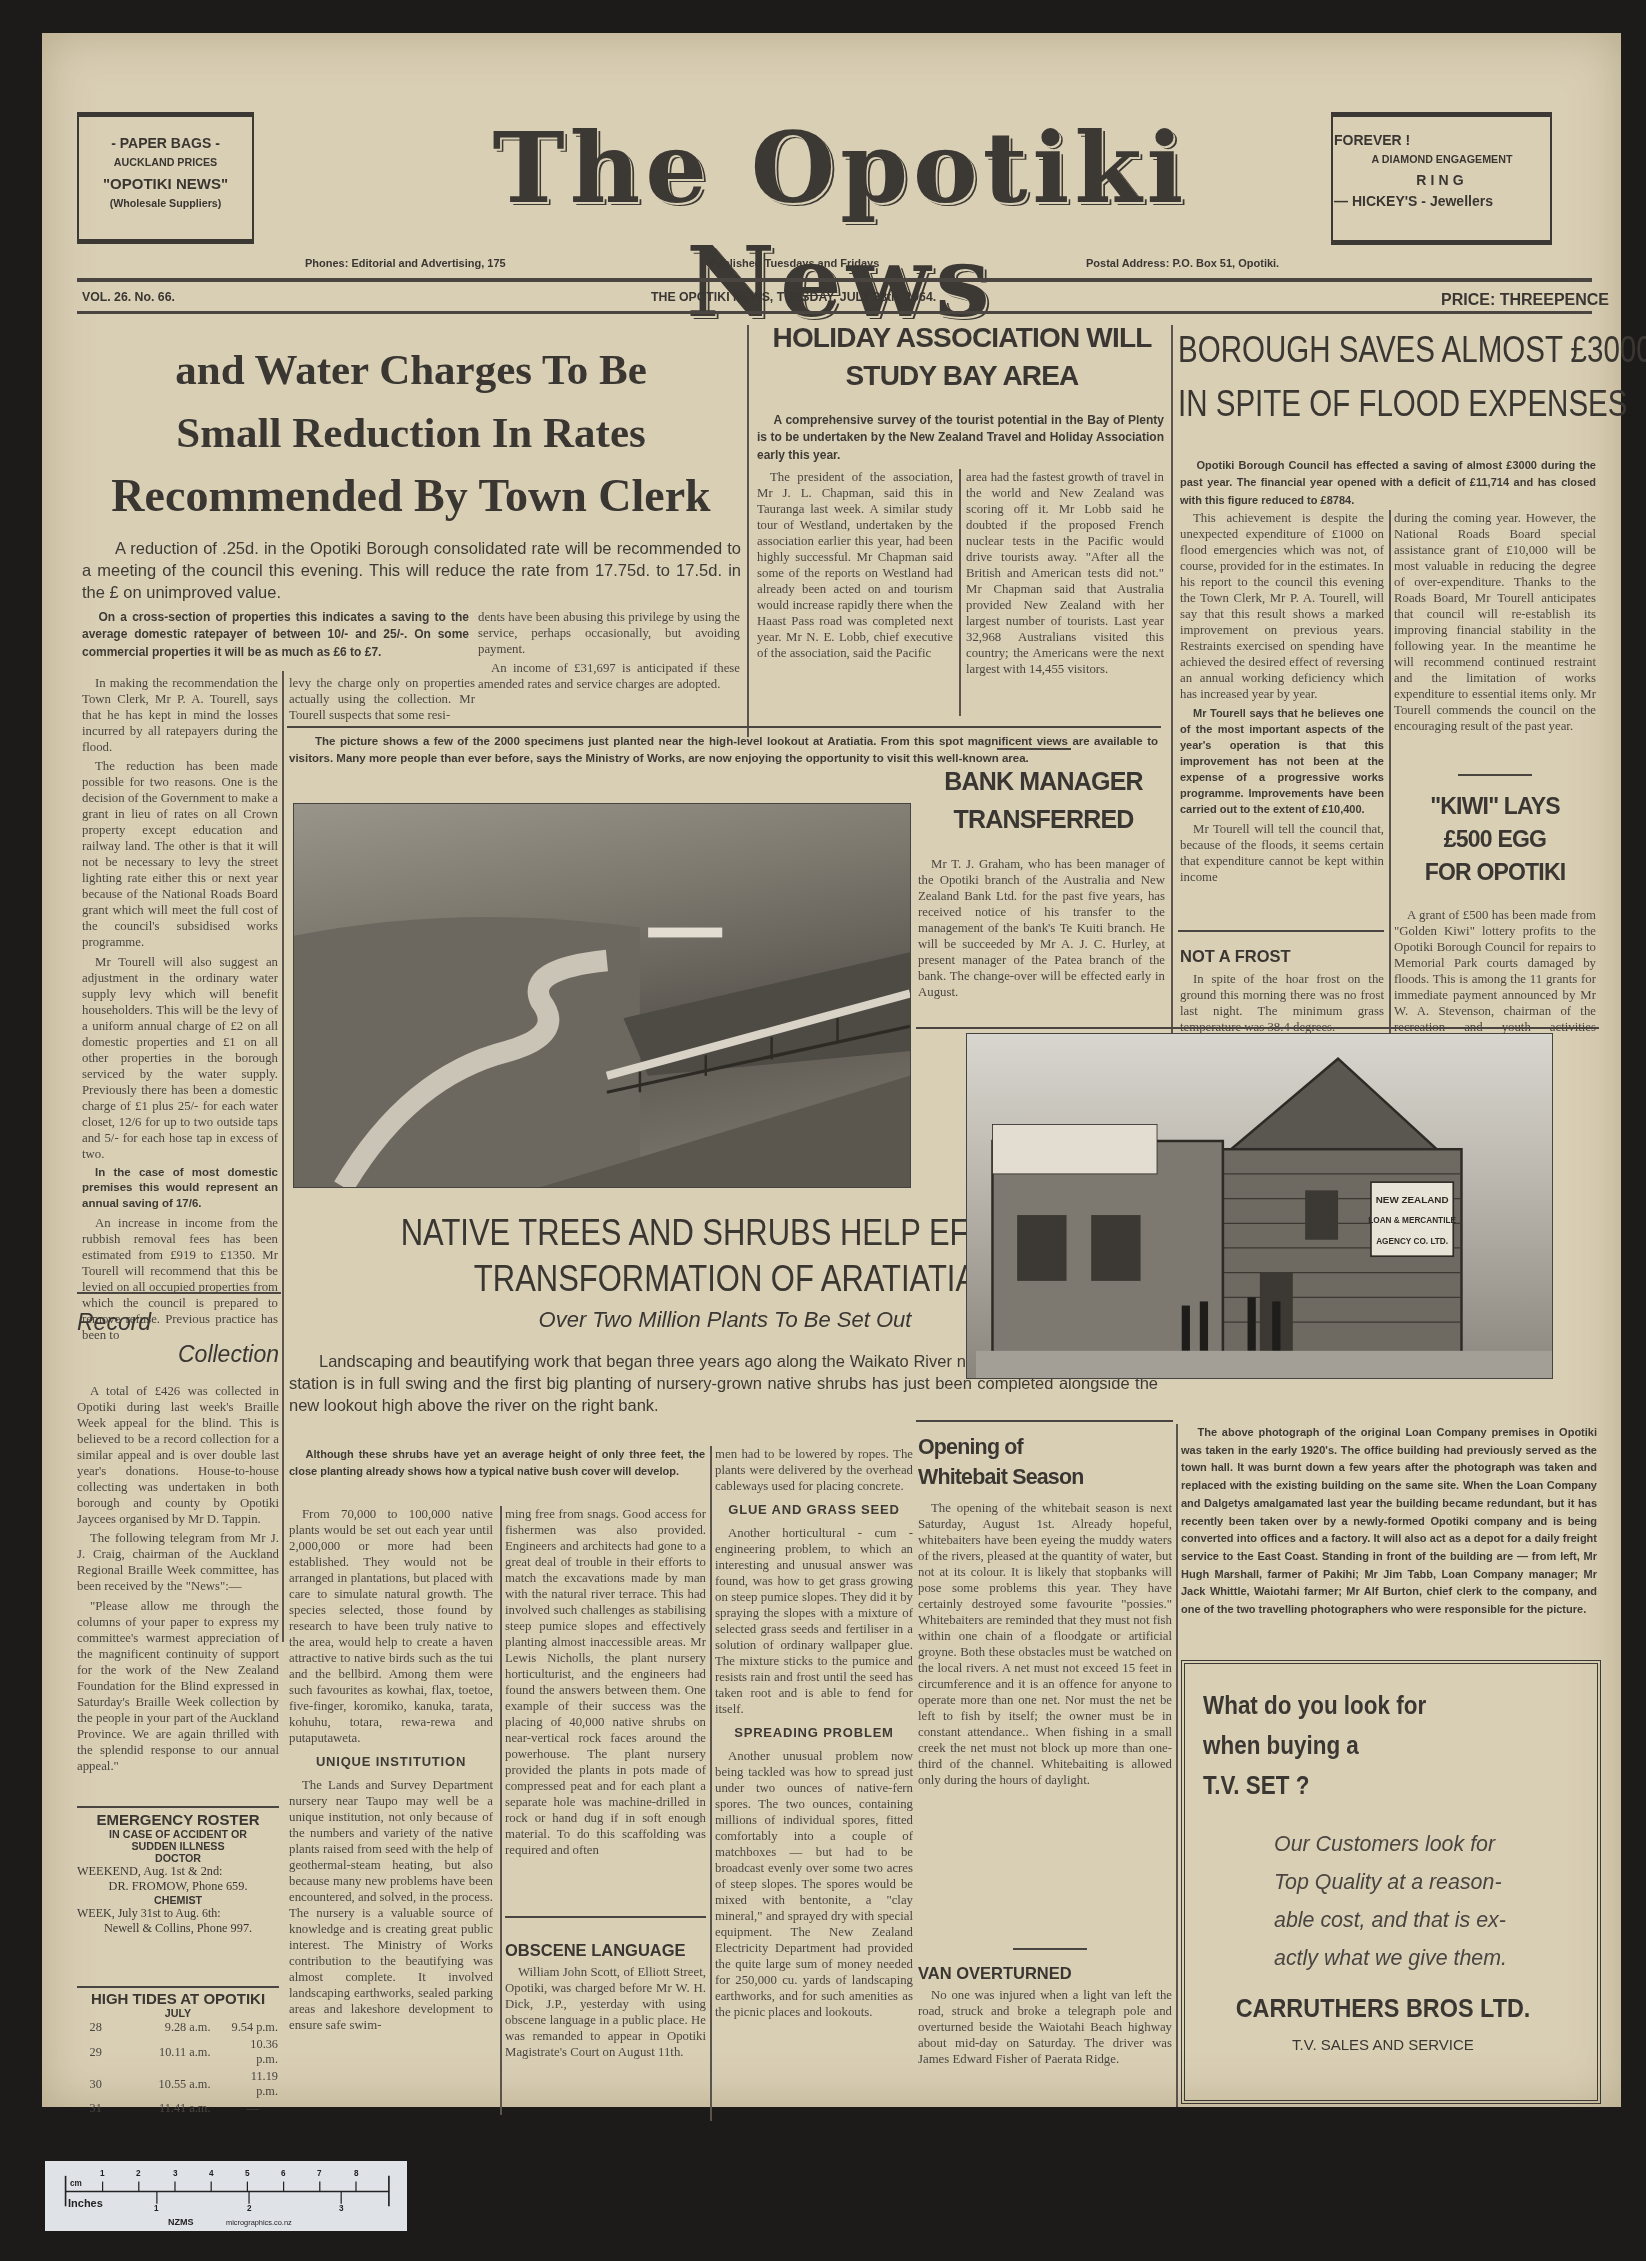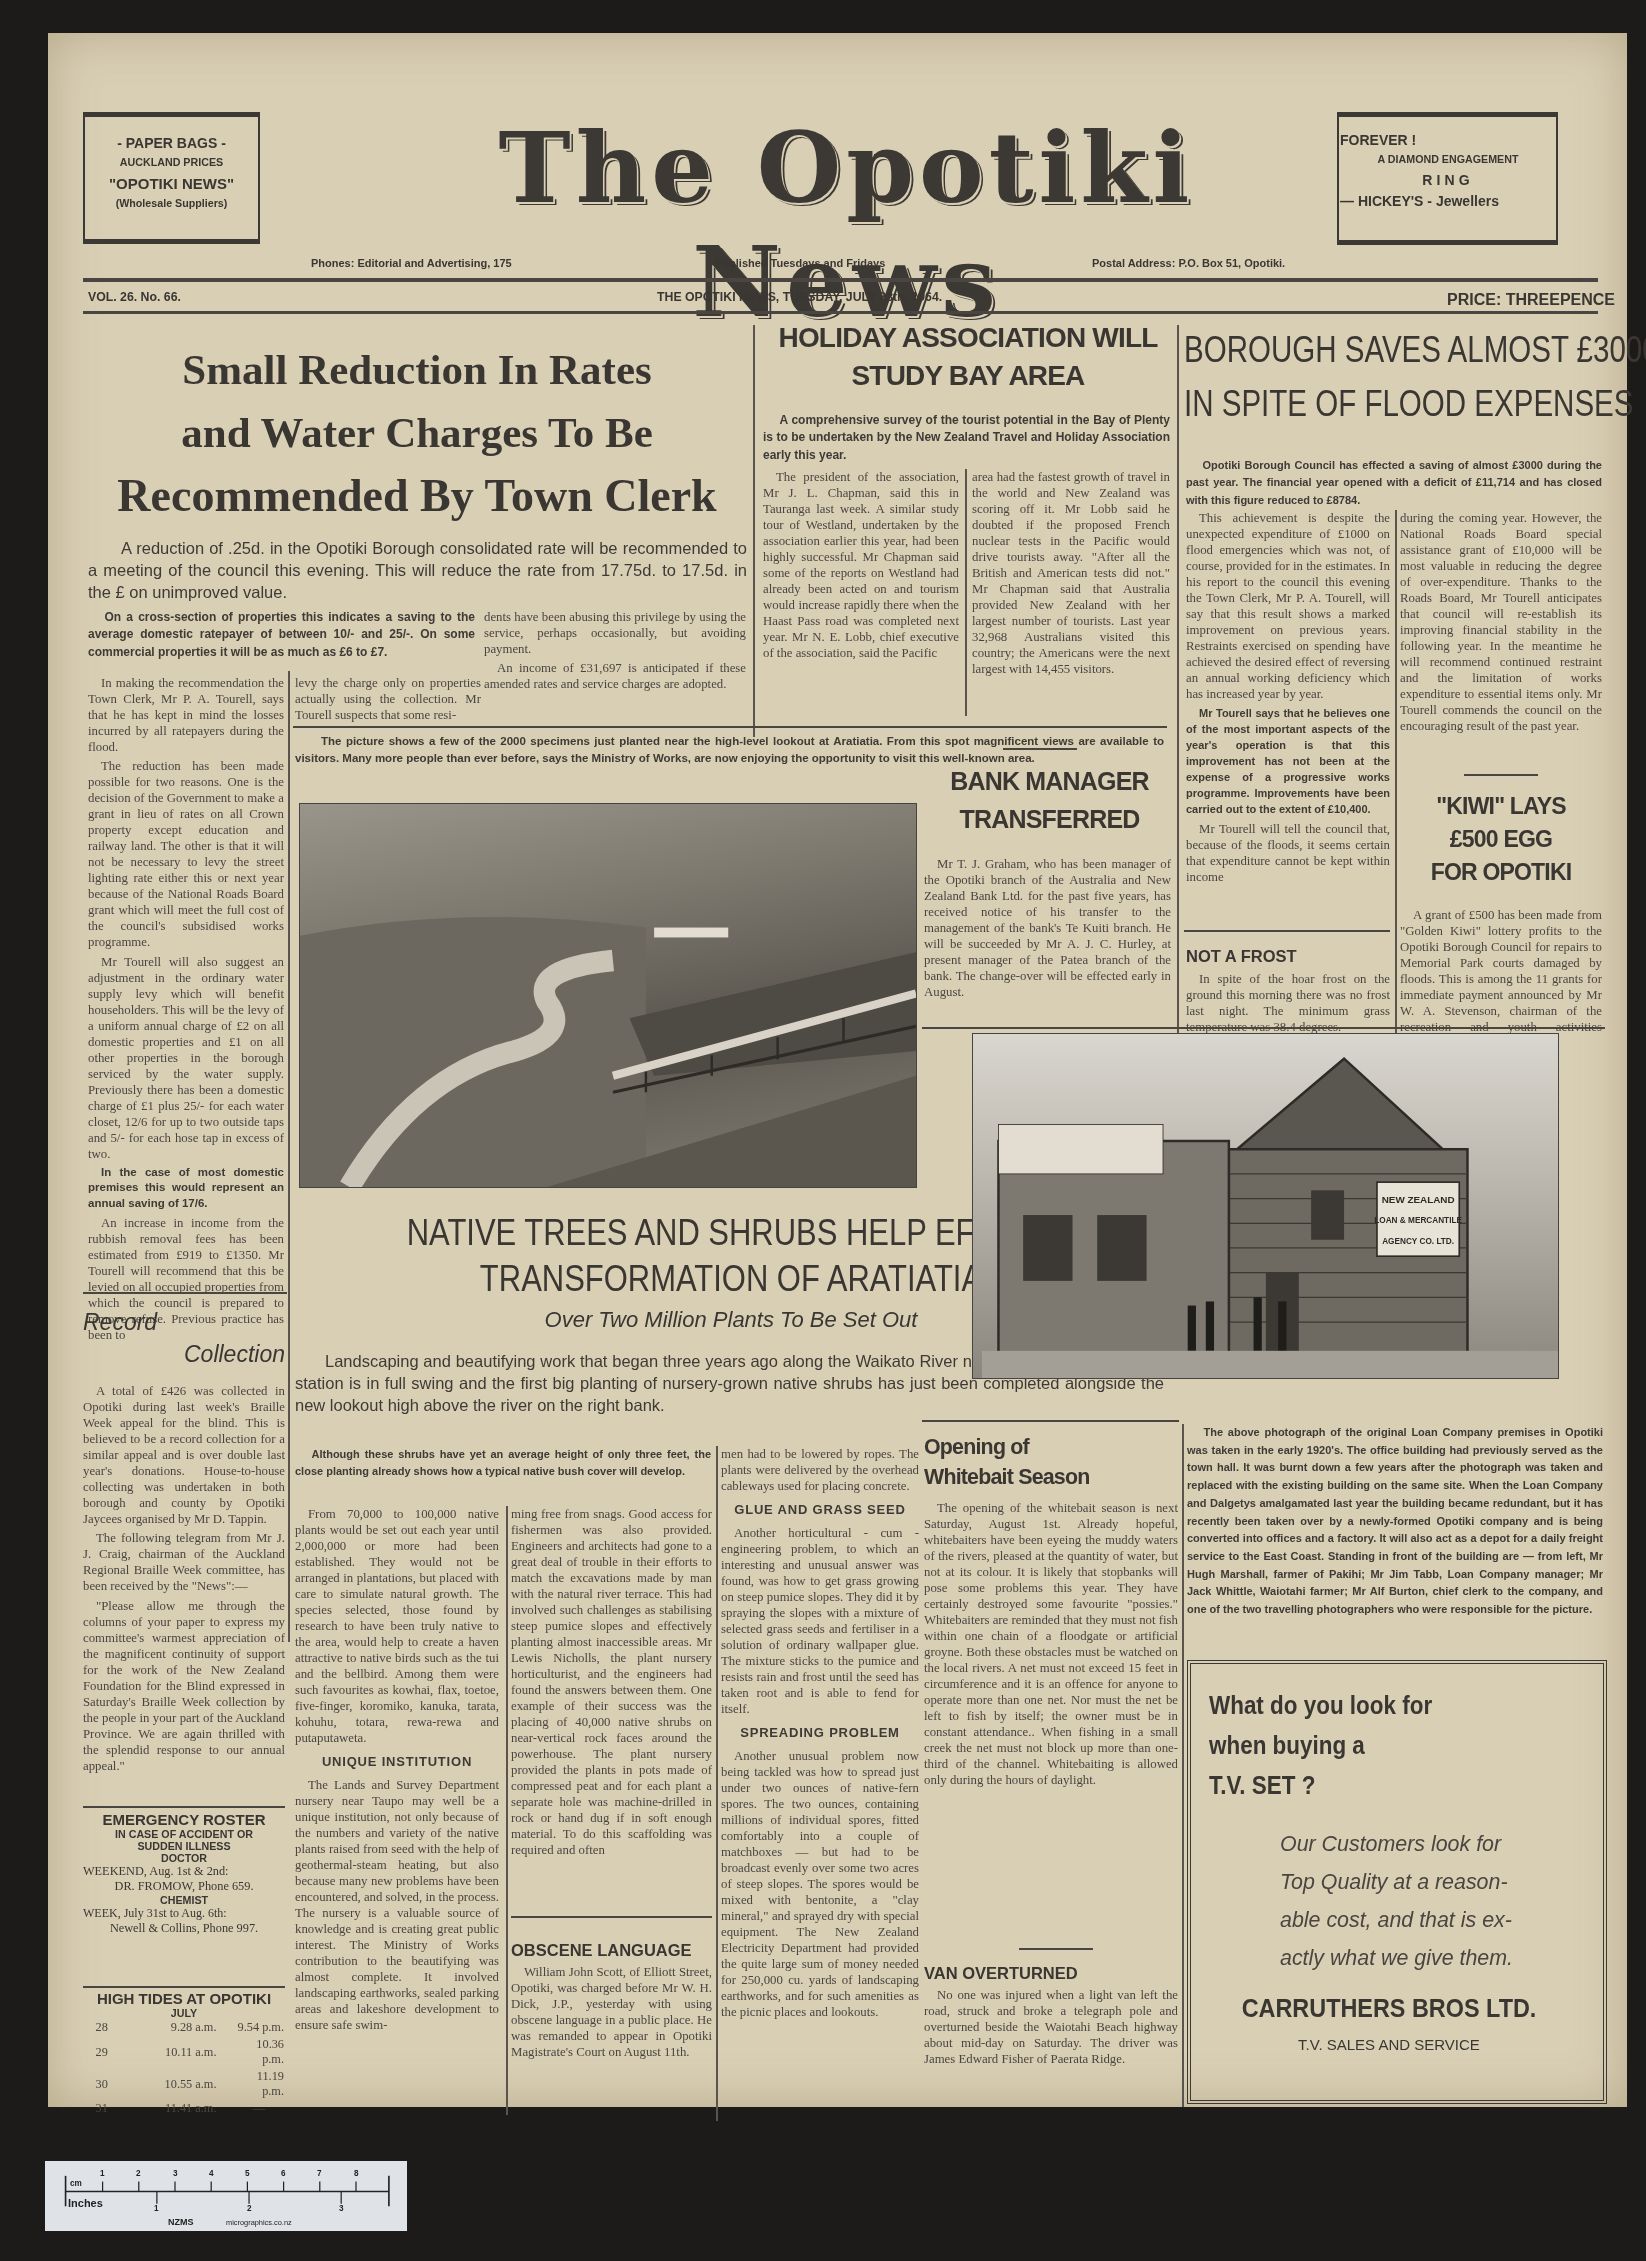--- a/index.html
+++ b/index.html
@@ -1,17 +1,17 @@
 <!DOCTYPE html>
 <html style="font-size:13px"><head>
 <meta charset="utf-8">
 <style>
   html,body{margin:0;padding:0;}
   body{width:1646px;height:2261px;background:#1c1b1a;position:relative;overflow:hidden;font-family:"Liberation Serif",serif;color:#3a3632;}
-  .page{position:absolute;left:48px;top:33px;width:1579px;height:2074px;background:#d9cfb5;box-shadow:inset 0 0 49px rgba(120,100,60,.35);}
+  .page{position:absolute;left:42px;top:33px;width:1579px;height:2074px;background:#d9cfb5;box-shadow:inset 0 0 49px rgba(120,100,60,.35);}
   .abs{position:absolute;}
   .rule{position:absolute;background:#4a4540;}
   .vr{position:absolute;width:1.6px;background:#5a544c;}
   .hdrbox{position:absolute;border:2.5px solid #3c3833;border-top-width:5px;border-bottom-width:5px;text-align:center;font-family:"Liberation Sans",sans-serif;font-weight:bold;color:#3a3632;}
   .mast{position:absolute;left:346px;top:78px;width:905px;text-align:center;font-family:"DejaVu Serif",serif;font-weight:bold;font-size:97px;color:#3c3833;letter-spacing:5px;text-shadow:1.6px 1.6px 0 #d9cfb5,3.3px 3.3px 0 #3c3833;}
   .sub{font-family:"Liberation Sans",sans-serif;font-weight:bold;font-size:11px;color:#3a3632;}
   .col{position:absolute;font-size:12.8px;line-height:16px;text-align:justify;color:#4a4540;}
   .col p{margin:0 0 3.3px 0;text-indent:13px;}
   .lead{font-family:"Liberation Sans",sans-serif;font-weight:bold;font-size:12px;line-height:17.3px;color:#3e3a35;text-align:justify;}
   .h-cond{font-family:"Liberation Sans",sans-serif;font-weight:bold;color:#3a3632;text-align:center;letter-spacing:-0.8px;}
@@ -46,22 +46,22 @@
     <div style="font-size:14px;margin-top:5px;">— HICKEY'S - Jewellers</div>
   </div>
 
   <div class="rule" style="left:35px;top:245px;width:1515px;height:4.1px;"></div>
   <div class="sub abs" style="left:40px;top:257px;font-size:12.3px;">VOL. 26. No. 66.</div>
   <div class="sub abs" style="left:609px;top:257px;font-size:12.3px;">THE OPOTIKI NEWS, TUESDAY, JULY 28th, 1964.</div>
   <div class="sub abs" style="left:1399px;top:258px;font-size:16px;">PRICE: THREEPENCE</div>
   <div class="rule" style="left:35px;top:278px;width:1515px;height:3.3px;"></div>
 
   <div class="h-serif abs" style="left:35px;top:305px;width:668px;font-size:43px;line-height:63px;font-family:'Liberation Serif',serif;">
+    <div>and Water Charges To Be</div>
     <div>Small Reduction In Rates</div>
-    <div>and Water Charges To Be</div>
     <div style="font-size:46px;">Recommended By Town Clerk</div>
   </div>
   <div class="abs" style="left:40px;top:504px;width:659px;font-family:'Liberation Sans',sans-serif;font-size:16.5px;line-height:22px;text-indent:33px;text-align:justify;color:#3e3a35;">A reduction of .25d. in the Opotiki Borough consolidated rate will be recommended to a meeting of the council this evening. This will reduce the rate from 17.75d. to 17.5d. in the £ on unimproved value.</div>
   <div class="abs lead" style="left:40px;top:576px;width:387px;text-indent:16.5px;">On a cross-section of properties this indicates a saving to the average domestic ratepayer of between 10/- and 25/-. On some commercial properties it will be as much as £6 to £7.</div>
   <div class="col" style="left:436px;top:576px;width:262px;">
     <p style="text-indent:0">dents have been abusing this privilege by using the service, perhaps occasionally, but avoiding payment.</p>
     <p>An income of £31,697 is anticipated if these amended rates and service charges are adopted.</p>
   </div>
   <div class="col" style="left:40px;top:642px;width:196px;">
     <p>In making the recommendation the Town Clerk, Mr P. A. Tourell, says that he has kept in mind the losses incurred by all ratepayers during the flood.</p>

